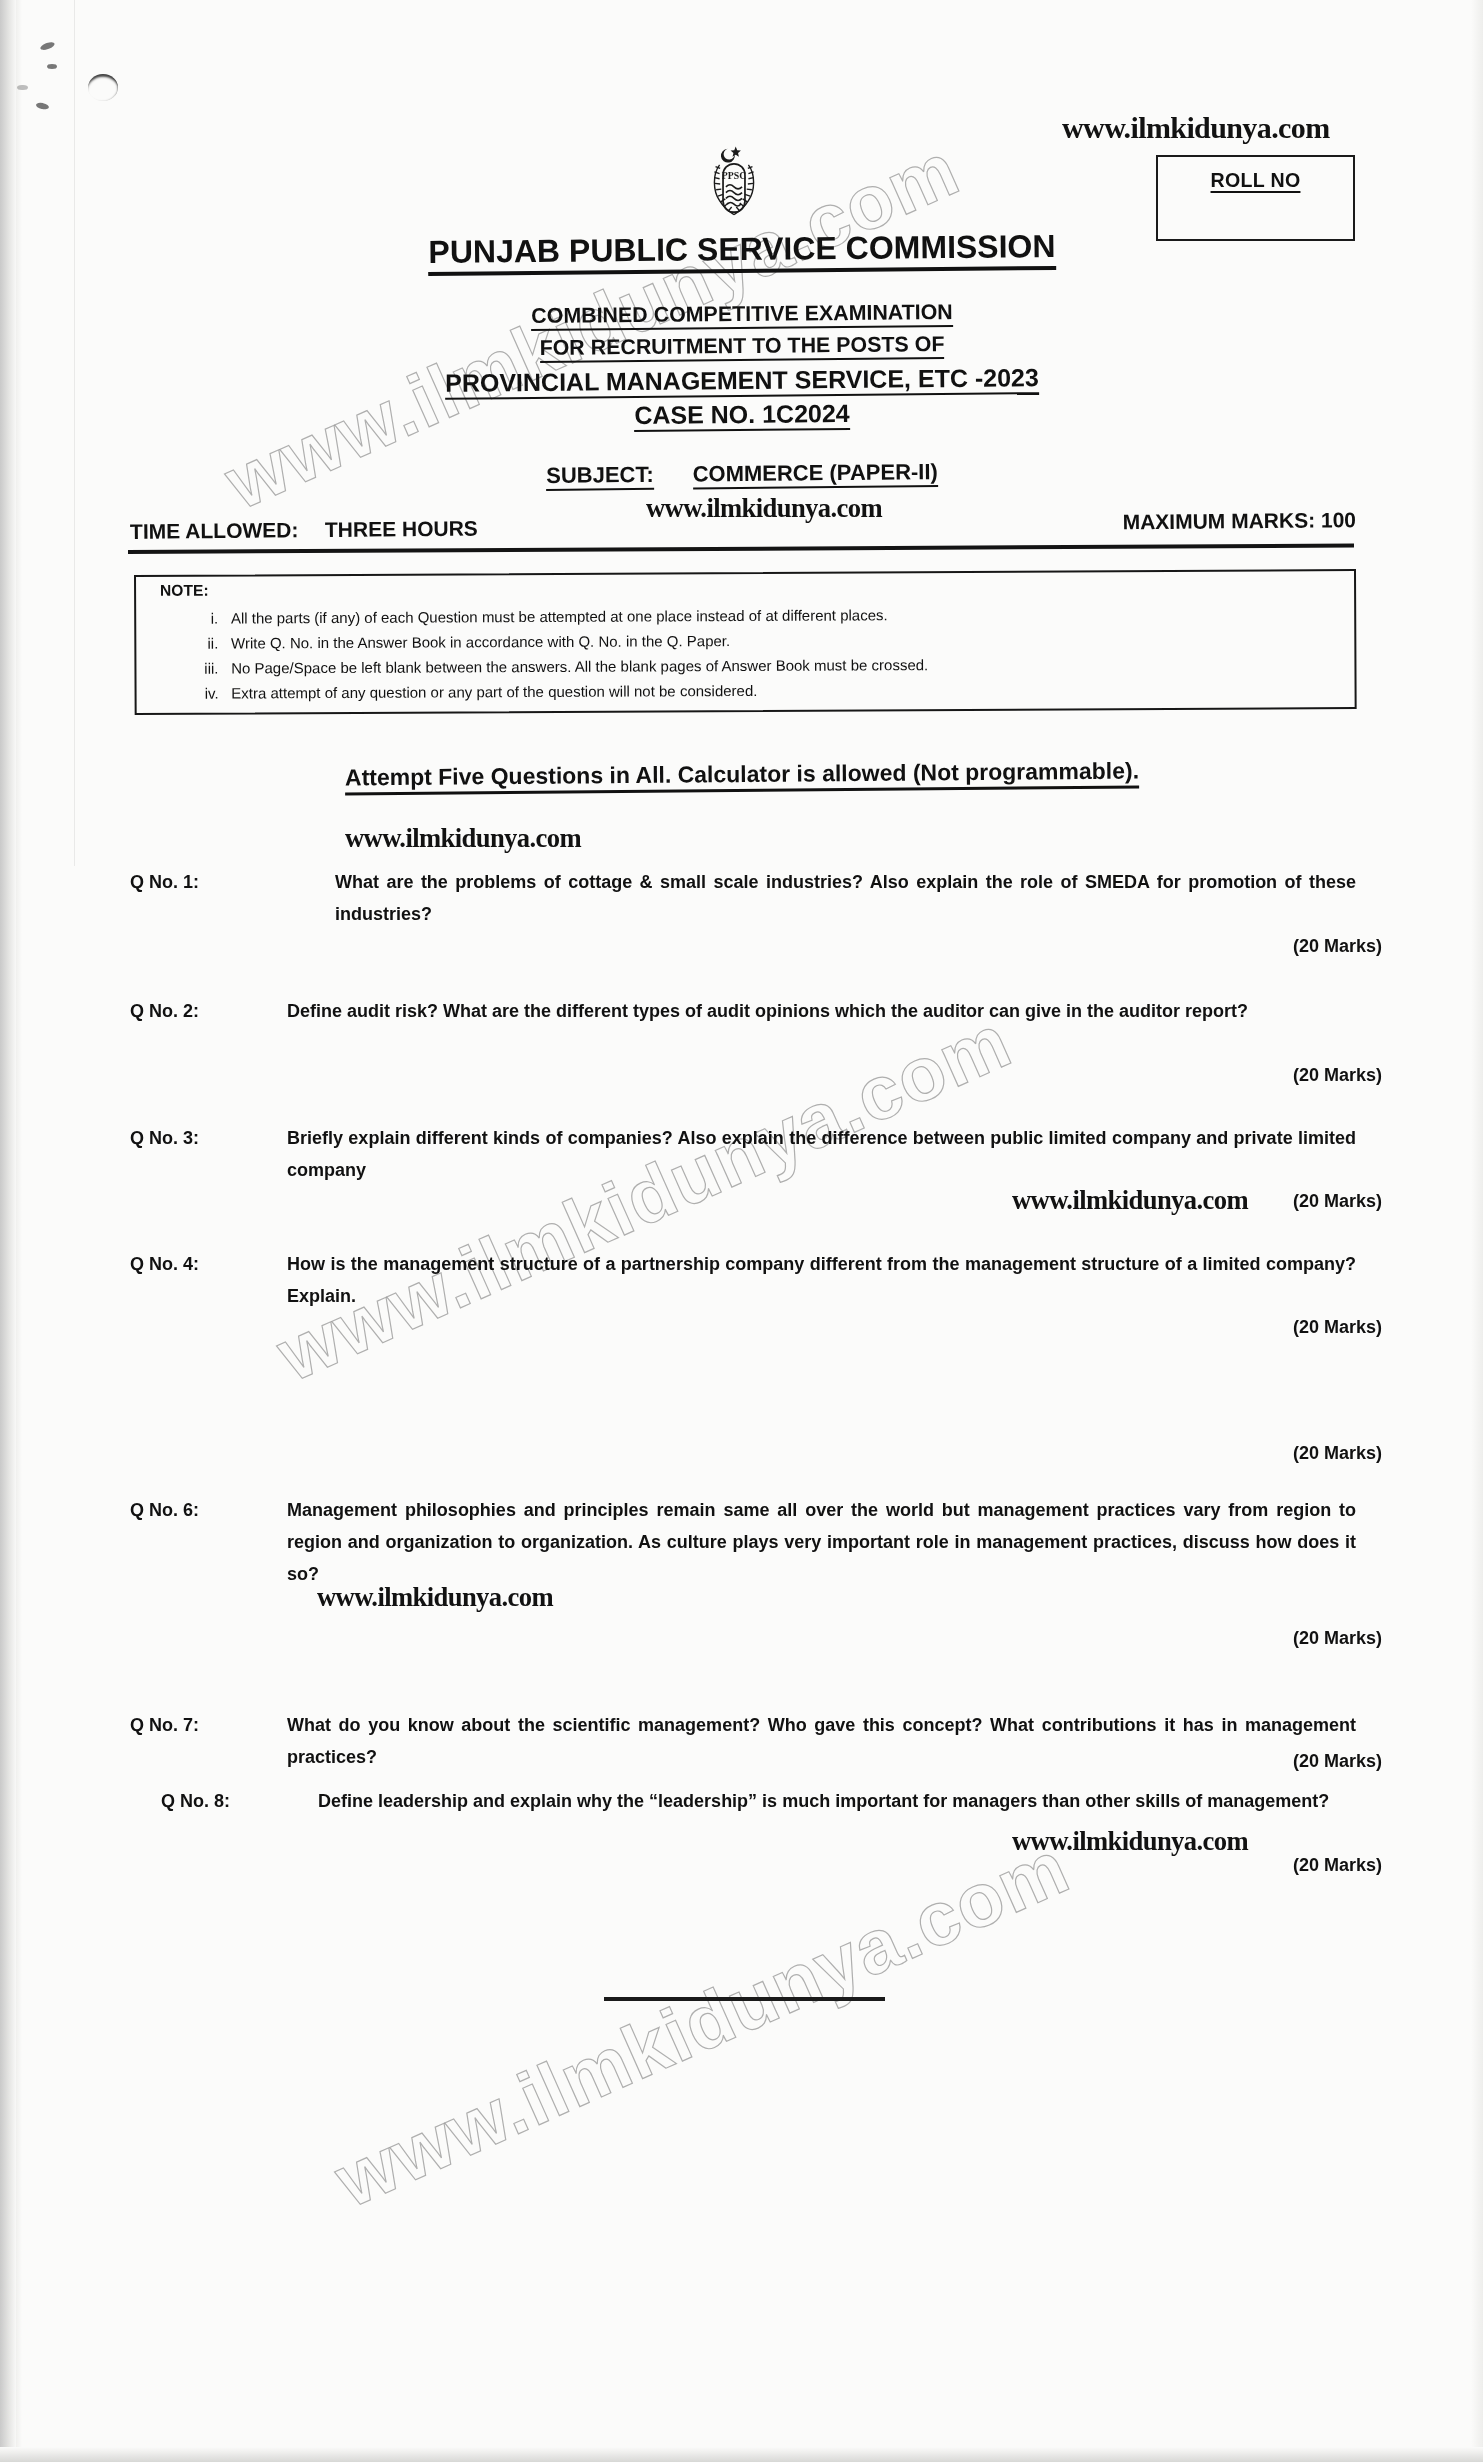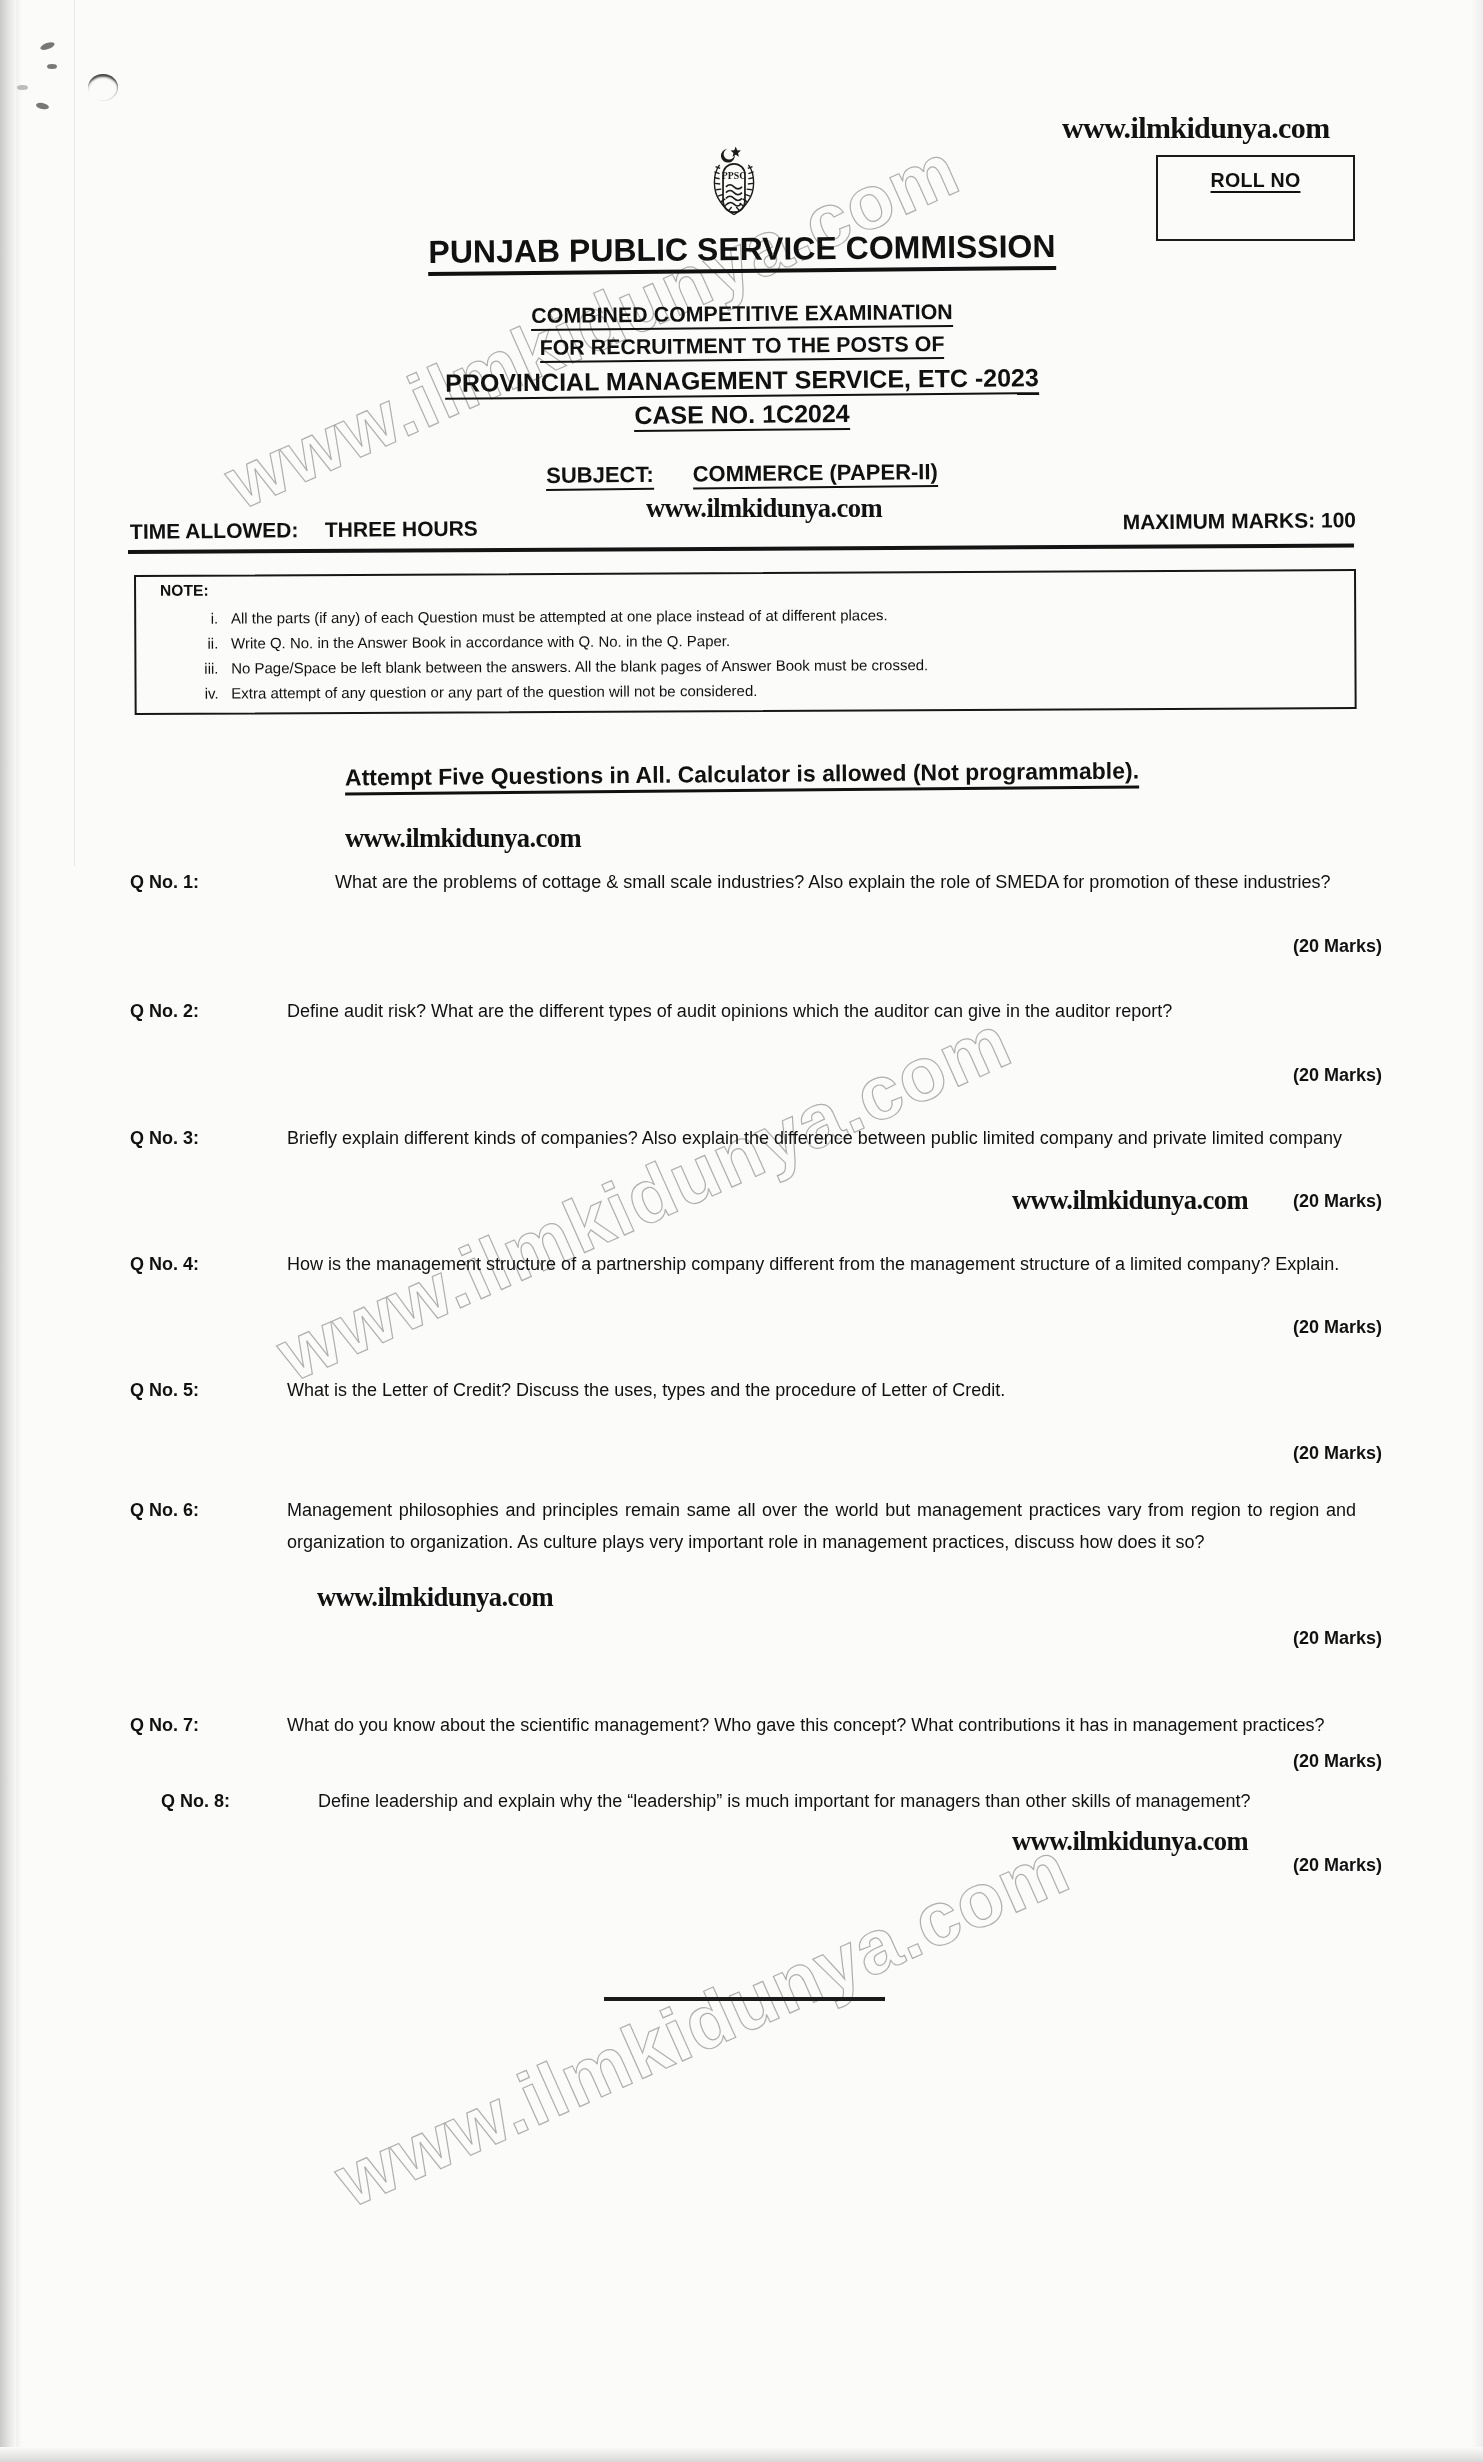--- a/index.html
+++ b/index.html
@@ -236,20 +236,21 @@
     font-weight: 700;
     white-space: nowrap;
   }
   .q .qbody {
     flex: 1;
     position: relative;
   }
   .q .qtext {
     text-align: justify;
     text-align-last: left;
+    font-weight: bold;
   }
   .q .qtext.nojust { text-align: left; }
   .marks-right {
     position: absolute;
     right: 102px;
     font-weight: 700;
     font-size: 18px;
     white-space: nowrap;
     margin-top: 38px;
   }
@@ -394,26 +395,20 @@
   <div class="marks-right" style="top:1153px;">(20 Marks)</div>
 
   <div class="q" style="top:1248px;">
     <div class="qlabel">Q No. 4:</div>
     <div class="qbody">
       <div class="qtext">How is the management structure of a partnership company different from the management structure of a limited company? Explain.</div>
     </div>
   </div>
   <div class="marks-right" style="top:1279px;">(20 Marks)</div>
 
-  <div class="q" style="top:1374px;">
-    <div class="qlabel">Q No. 5:</div>
-    <div class="qbody">
-      <div class="qtext nojust">What is the Letter of Credit? Discuss the uses, types and the procedure of Letter of Credit.</div>
-    </div>
-  </div>
   <div class="marks-right" style="top:1405px;">(20 Marks)</div>
 
   <div class="q" style="top:1494px;">
     <div class="qlabel">Q No. 6:</div>
     <div class="qbody">
       <div class="qtext">Management philosophies and principles remain same all over the world but management practices vary from region to region and organization to organization. As culture plays very important role in management practices, discuss how does it so?</div>
     </div>
   </div>
   <div class="marks-right" style="top:1590px;">(20 Marks)</div>
 

